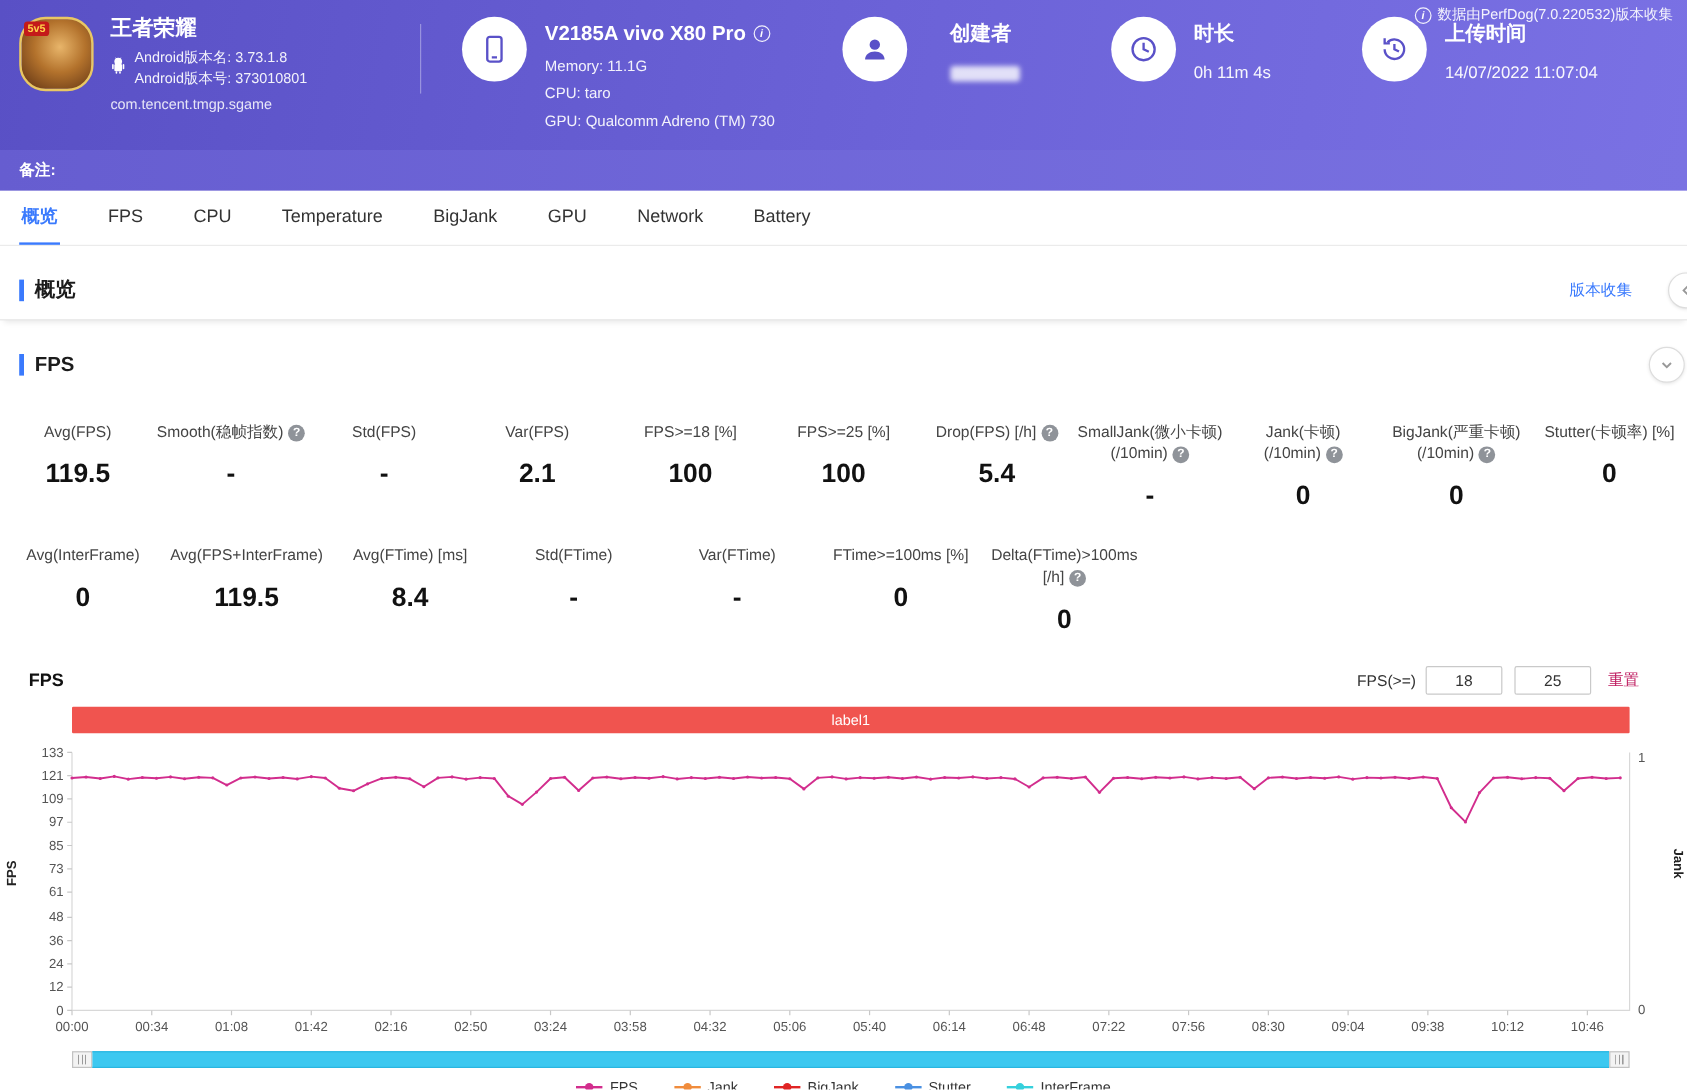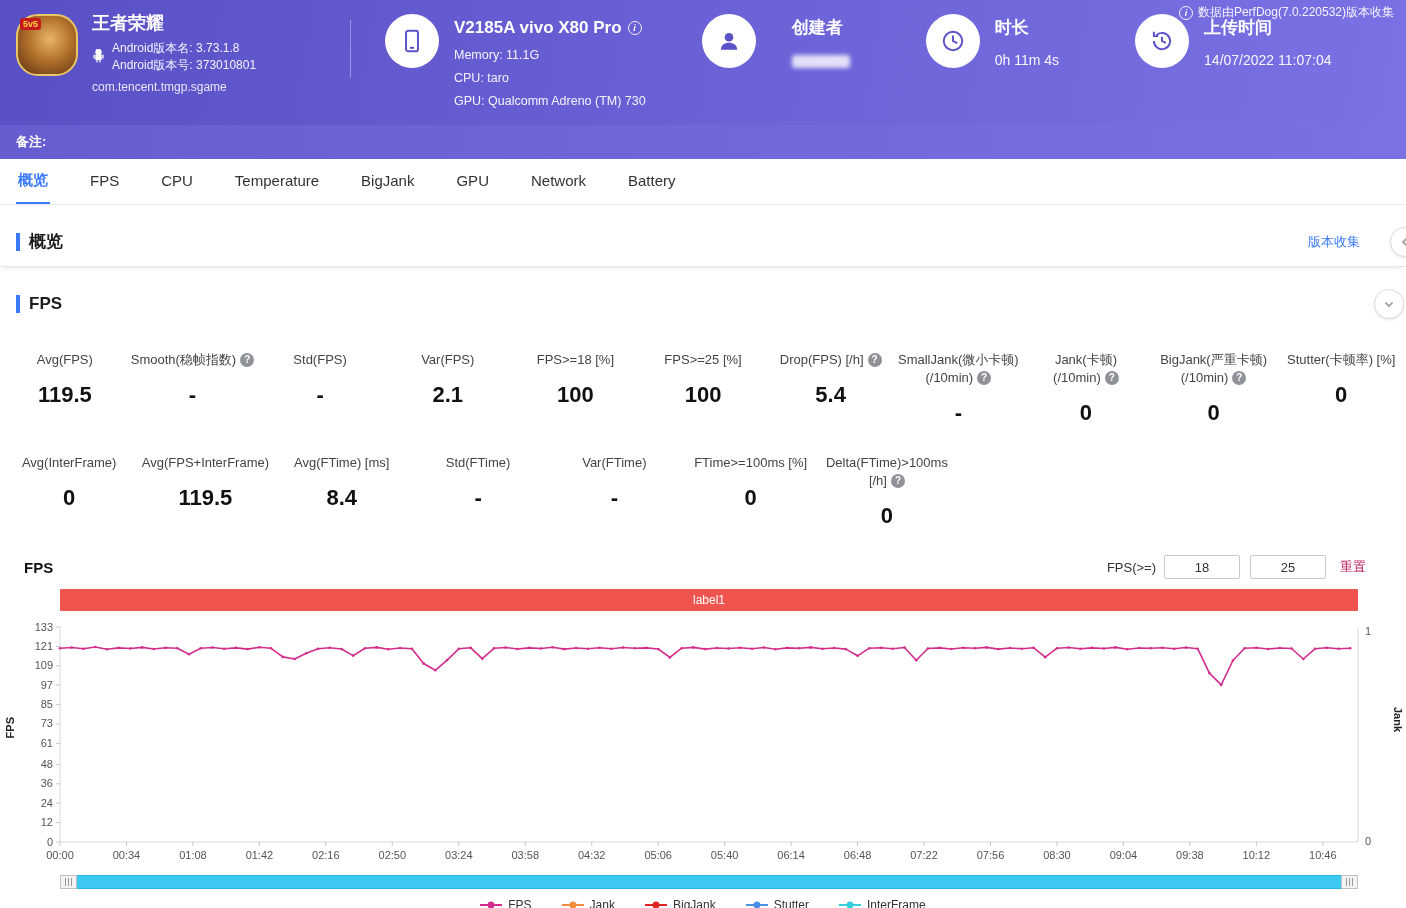--- a/index.html
+++ b/index.html
@@ -115,21 +115,21 @@
     display: inline-block; width: 14px; height: 14px; border-radius: 50%;
     background: #8f9399; color: #fff; font-size: 10px; line-height: 14px;
     text-align: center; margin-left: 4px; vertical-align: 1px; cursor: pointer; font-weight: bold;
   }
   
   .chart-controls { display: flex; align-items: center; padding: 0 16px; margin-top: 26px; }
   .chart-title { font-size: 15px; font-weight: bold; color: #111; margin-left: 8px; }
   .spacer { flex: 1; }
   .filter-label { font-size: 13px; color: #333; margin-right: 8px; }
   .fps-input {
-    width: 76px; height: 24px; border: 1px solid #c9c9c9; border-radius: 2px;
+    width: 64px; height: 24px; border: 1px solid #c9c9c9; border-radius: 2px;
     text-align: center; font-size: 13px; color: #333; margin-right: 10px;
     font-family: "Liberation Sans", "DejaVu Sans", sans-serif;
   }
   .reset-link { color: #be185d; font-size: 13px; margin: 0 24px 0 4px; cursor: pointer; text-decoration: none; }
   .chart-wrap { position: relative; padding: 0 14px; margin-top: 10px; }
   .chart-banner {
     margin: 0 34px 10px 46px; height: 22px; background: #f0544f;
     color: #fff; font-size: 12px; display: flex; align-items: center; justify-content: center;
     border-radius: 1px;
   }

